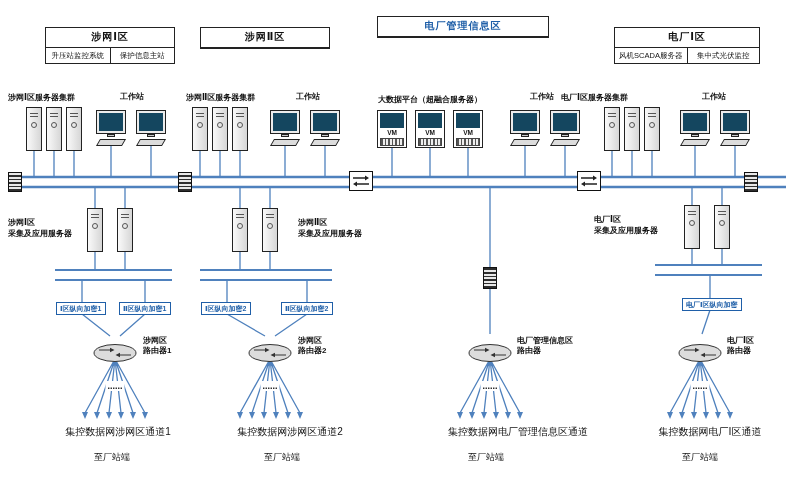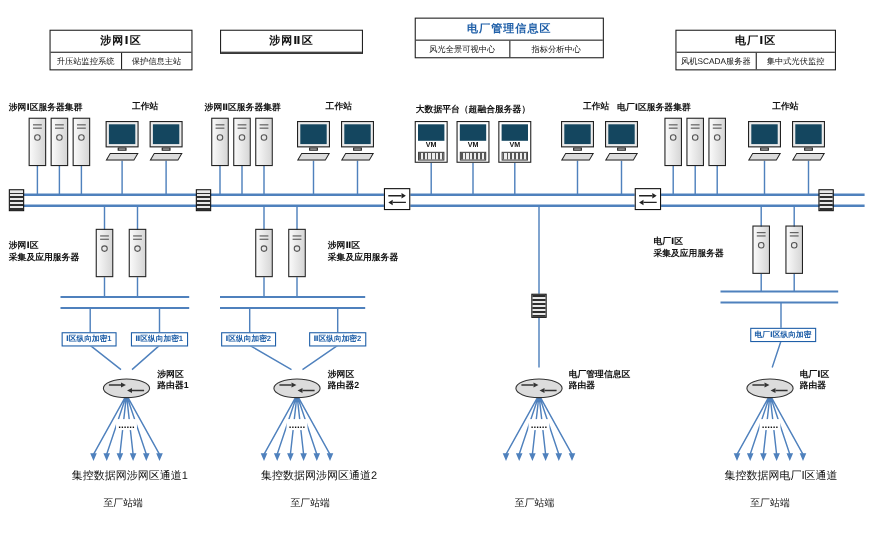--- a/index.html
+++ b/index.html
@@ -66,24 +66,20 @@
     <div class="hdr-row">
       <div class="hdr-cell">升压站监控系统</div>
       <div class="hdr-cell">保护信息主站</div>
     </div>
   </div>
   <div class="hdr" style="left:200px;top:27px;width:130px">
     <div class="hdr-title">涉网Ⅱ区</div>
   </div>
   <div class="hdr" style="left:377px;top:16px;width:172px">
     <div class="hdr-title blue">电厂管理信息区</div>
-    <div class="hdr-row">
-      <div class="hdr-cell">风光全景可视中心</div>
-      <div class="hdr-cell">指标分析中心</div>
-    </div>
   </div>
   <div class="hdr" style="left:614px;top:27px;width:146px">
     <div class="hdr-title">电厂Ⅰ区</div>
     <div class="hdr-row">
       <div class="hdr-cell">风机SCADA服务器</div>
       <div class="hdr-cell">集中式光伏监控</div>
     </div>
   </div>
 
   <div class="lbl" style="left:8px;top:92px">涉网Ⅰ区服务器集群</div>
@@ -266,20 +262,21 @@
     <div>路由器</div>
   </div>
 
   <div class="dots" style="left:115px;top:381px">......</div>
   <div class="dots" style="left:270px;top:381px">......</div>
   <div class="dots" style="left:490px;top:381px">......</div>
   <div class="dots" style="left:700px;top:381px">......</div>
 
   <div class="clabel" style="left:118px;top:425px">集控数据网涉网区通道1</div>
   <div class="clabel" style="left:290px;top:425px">集控数据网涉网区通道2</div>
+  <div class="clabel" style="left:518px;top:425px">集控数据网电厂管理信息区通道</div>
   <div class="clabel" style="left:710px;top:425px">集控数据网电厂Ⅰ区通道</div>
 
   <div class="slabel" style="left:112px;top:451px">至厂站端</div>
   <div class="slabel" style="left:282px;top:451px">至厂站端</div>
   <div class="slabel" style="left:486px;top:451px">至厂站端</div>
   <div class="slabel" style="left:700px;top:451px">至厂站端</div>
 
 </div>
 
 </body></html>

